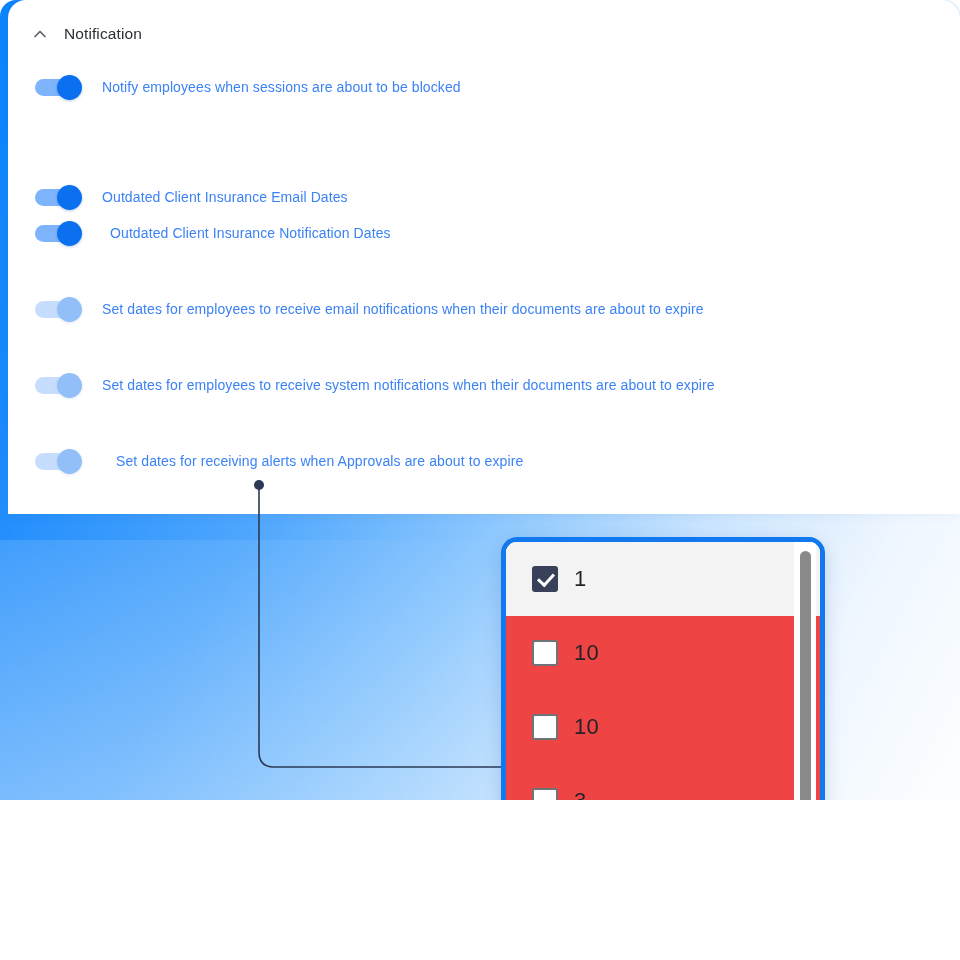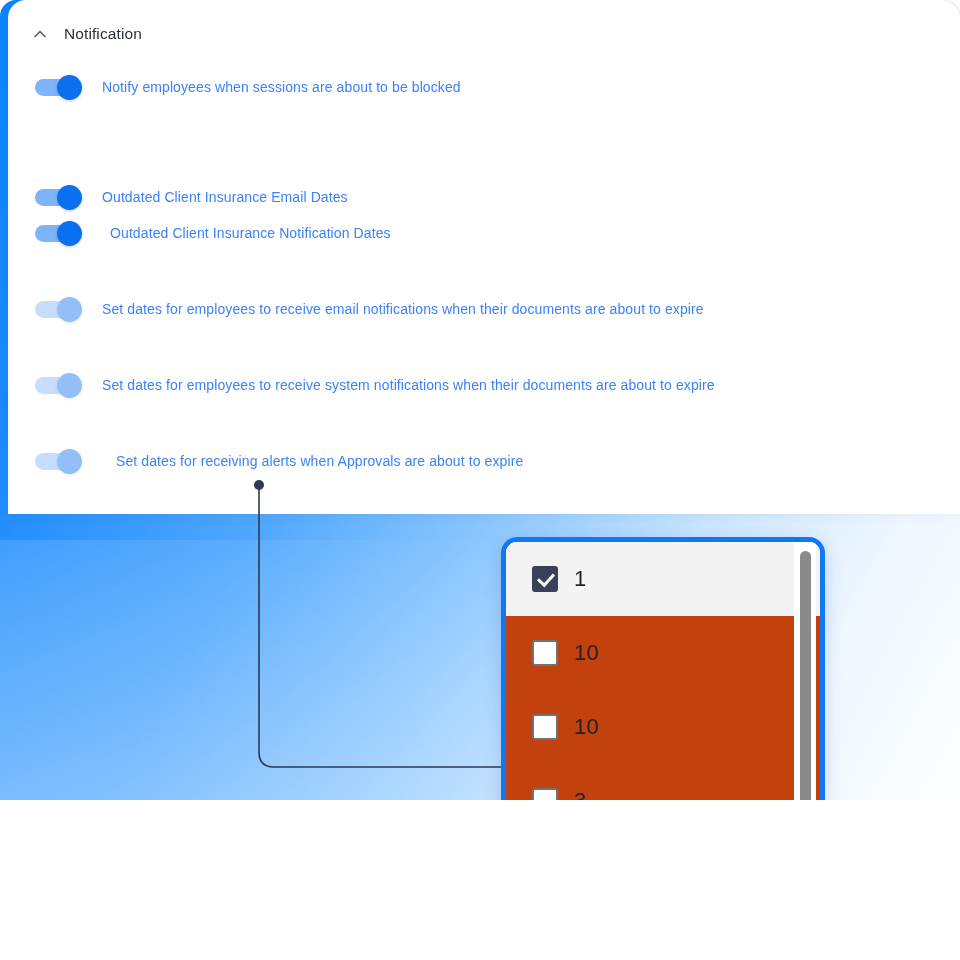--- a/index.html
+++ b/index.html
@@ -168,21 +168,21 @@
     inset: 0;
     background: #ffffff;
     overflow: hidden;
   }
   .dd-option {
     position: relative;
     height: 74px;
     display: flex;
     align-items: center;
     padding-left: 26px;
-    background: #c2410c;
+    background: #ef4444;
     cursor: pointer;
   }
   .dd-option.selected { background: #f3f3f3; }
 
   .cb {
     width: 26px;
     height: 26px;
     flex: 0 0 26px;
     border-radius: 3px;
     border: 2px solid #6e7378;

